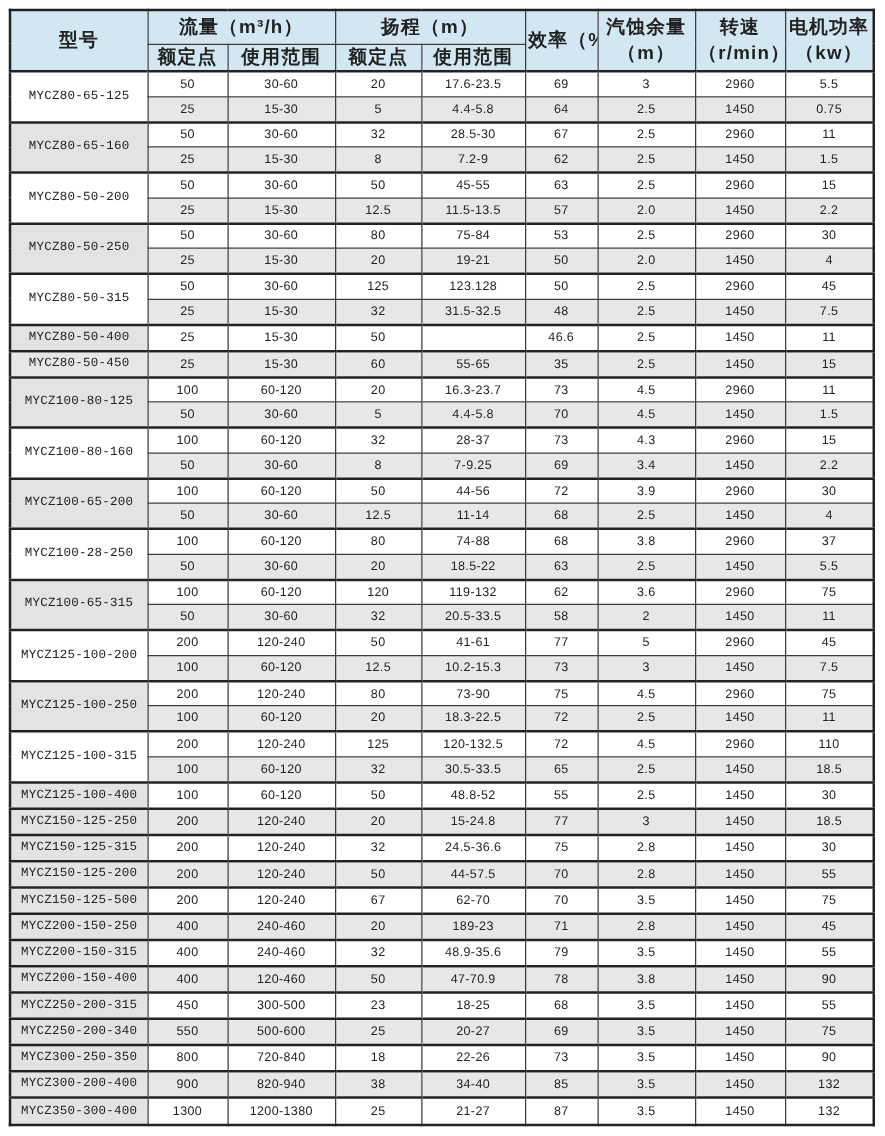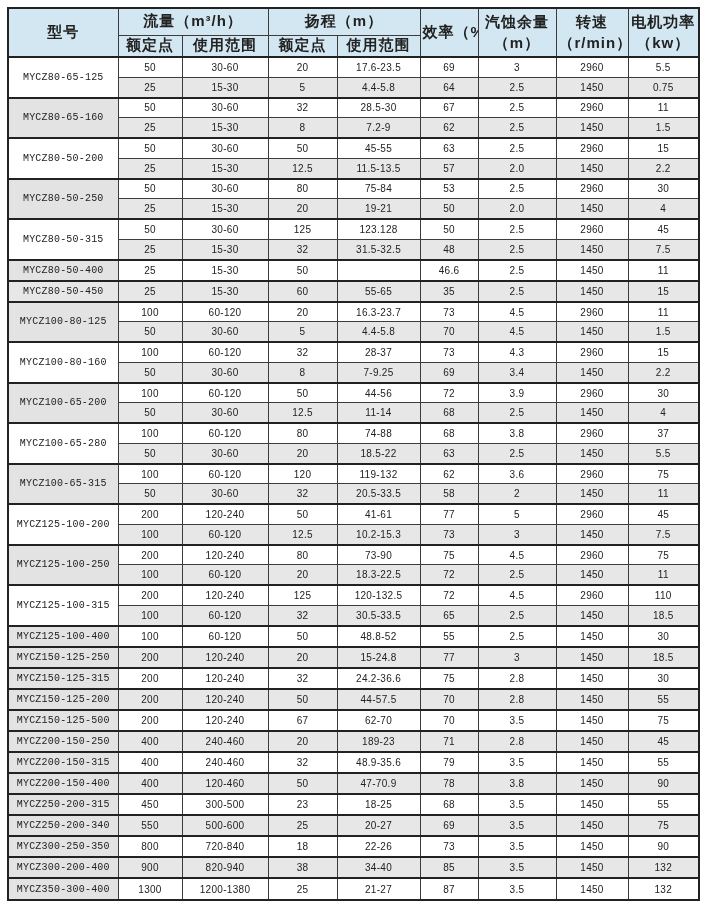--- a/index.html
+++ b/index.html
@@ -273,21 +273,21 @@
           <td>50</td>
           <td>30-60</td>
           <td>12.5</td>
           <td>11-14</td>
           <td>68</td>
           <td>2.5</td>
           <td>1450</td>
           <td>4</td>
         </tr>
         <tr class="gs">
-          <td class="model" rowspan="2">MYCZ100-65-280</td>
+          <td class="model" rowspan="2">MYCZ100-28-250</td>
           <td>100</td>
           <td>60-120</td>
           <td>80</td>
           <td>74-88</td>
           <td>68</td>
           <td>3.8</td>
           <td>2960</td>
           <td>37</td>
         </tr>
         <tr class="shaded">
@@ -404,21 +404,21 @@
           <td>77</td>
           <td>3</td>
           <td>1450</td>
           <td>18.5</td>
         </tr>
         <tr class="gs">
           <td class="model mshade" rowspan="1">MYCZ150-125-315</td>
           <td>200</td>
           <td>120-240</td>
           <td>32</td>
-          <td>24.2-36.6</td>
+          <td>24.5-36.6</td>
           <td>75</td>
           <td>2.8</td>
           <td>1450</td>
           <td>30</td>
         </tr>
         <tr class="shaded gs">
           <td class="model mshade" rowspan="1">MYCZ150-125-200</td>
           <td>200</td>
           <td>120-240</td>
           <td>50</td>

